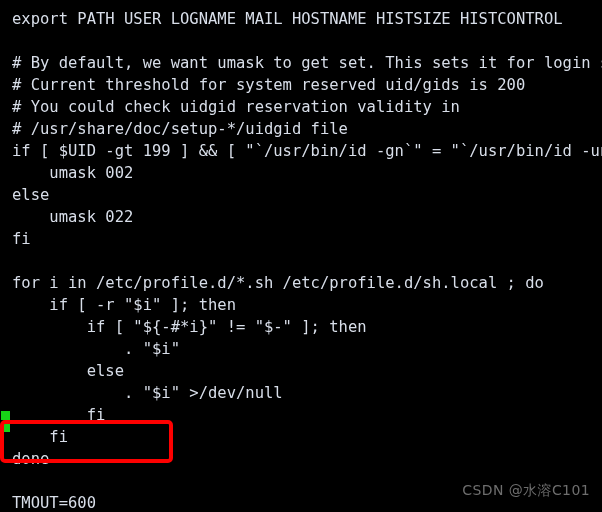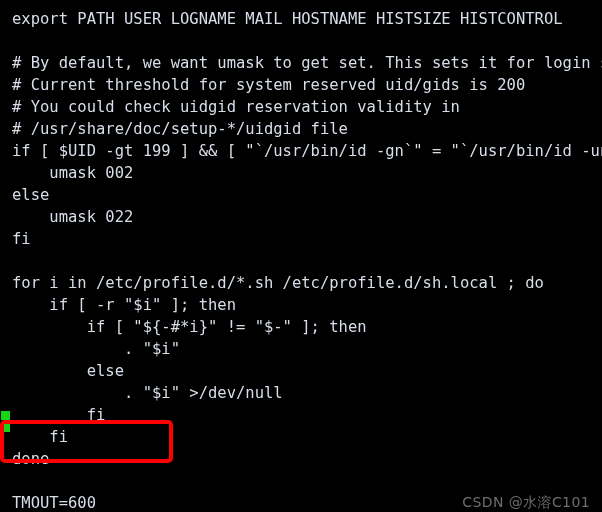--- a/index.html
+++ b/index.html
@@ -56,21 +56,21 @@
     width: 173px;
     height: 43px;
     border: 4px solid #fe0000;
     border-radius: 5px;
     box-sizing: border-box;
     pointer-events: none;
   }
   #watermark {
     position: absolute;
     right: 12px;
-    bottom: 0;
+    bottom: 12px;
     color: #6e6e6e;
     font-family: "DejaVu Sans", "Liberation Sans", sans-serif;
     font-size: 14px;
     letter-spacing: 0.4px;
     white-space: nowrap;
   }
 </style>
 </head>
 <body>
 

